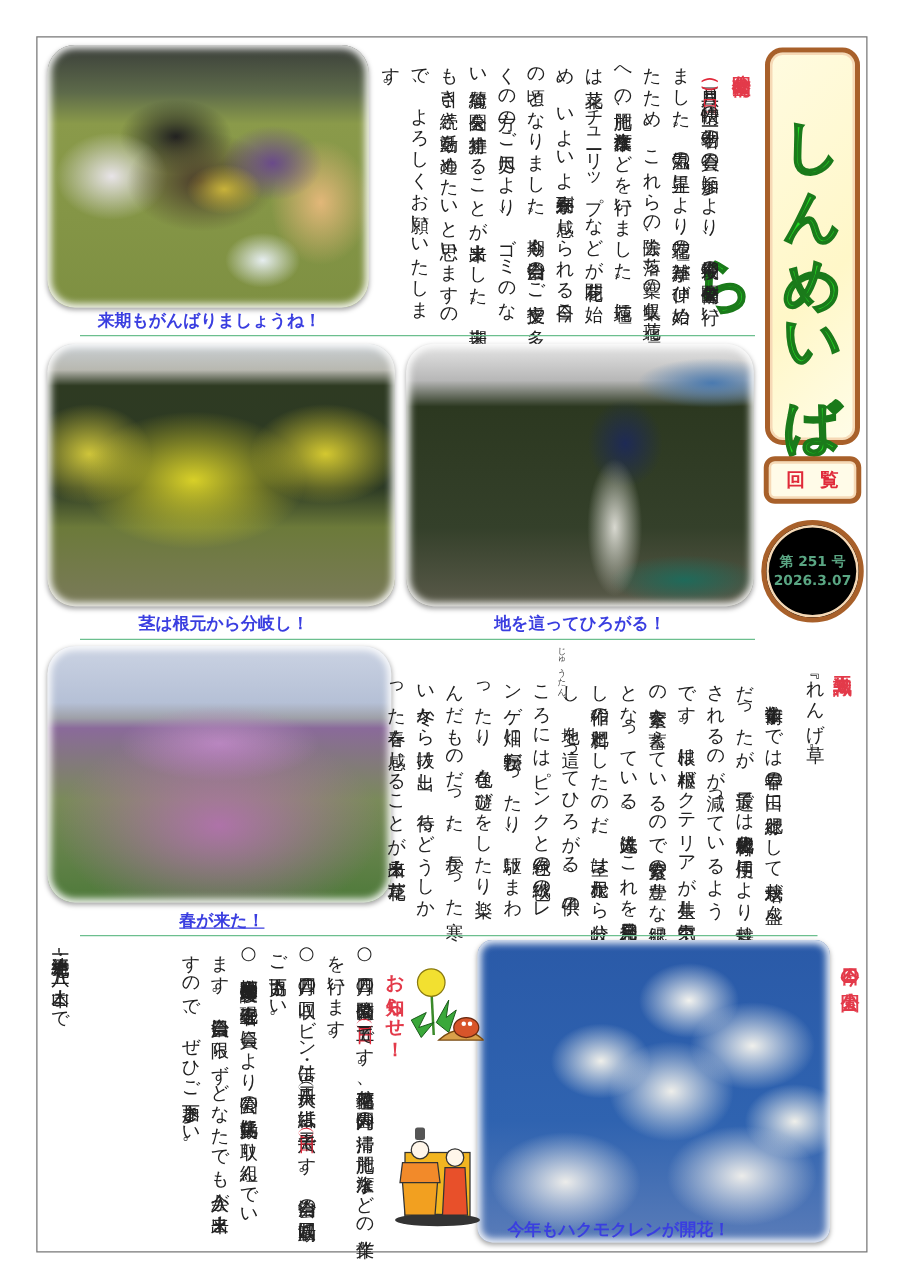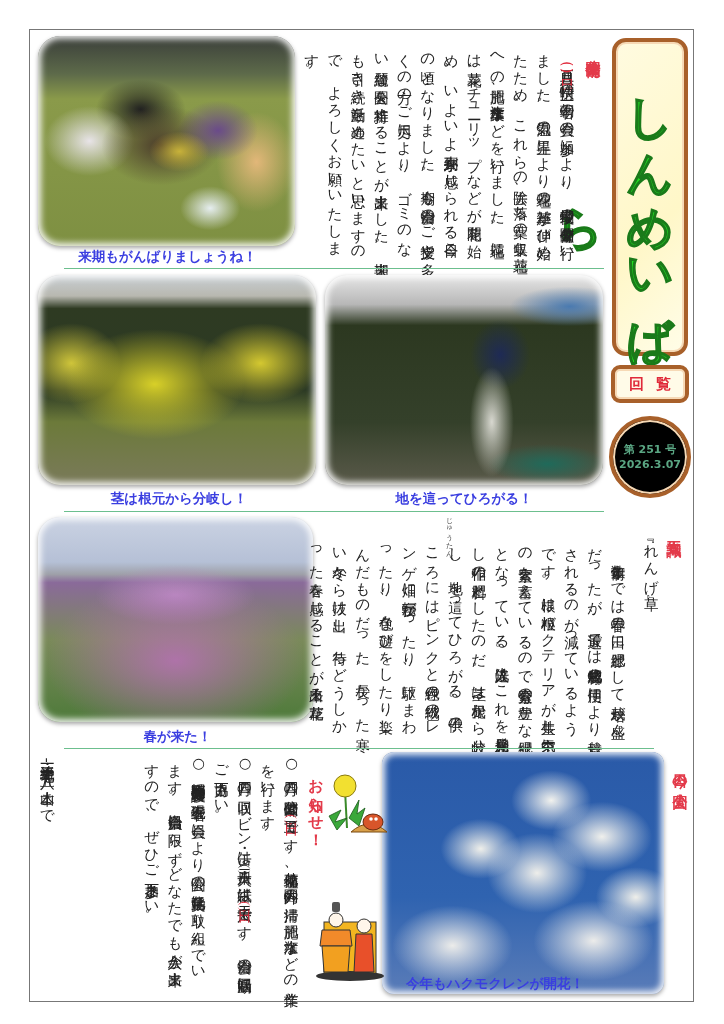--- a/index.html
+++ b/index.html
@@ -77,21 +77,21 @@
 <div class="caption" style="left:40px; top:490px; width:278px;">茎は根元から分岐し！</div>
 <div class="caption" style="left:325px; top:490px; width:278px;">地を這ってひろがる！</div>
 <div class="hr" style="left:64px; top:511px; width:540px;"></div>
 
 <div class="photo" style="left:38px; top:517px; width:275px; height:205px;
      background:
       radial-gradient(ellipse 130px 80px at 50% 70%, rgba(190,110,190,0.8) 0%, transparent 100%),
       radial-gradient(ellipse 80px 30px at 50% 38%, #b88ac0 0%, transparent 100%),
       linear-gradient(180deg, #cbd3e3 0%, #b5c0d6 22%, #9ea0a8 28%, #8a6a9a 32%, #7a8a5a 60%, #4e7a3a 100%);">
 </div>
-<div class="caption" style="left:40px; top:728px; width:275px;">春が来た！</div>
+<div class="caption" style="left:40px; top:728px; width:275px;text-decoration:underline;">春が来た！</div>
 
 <div class="heading" style="position:absolute; left:664px; top:528px;">豆知識！</div>
 <div class="vtext" style="position:absolute; left:640px; top:534px; height:200px;">『れんげ草』</div>
 <div style="position:absolute; left:444px; top:513px; writing-mode:vertical-rl; font-size:7px; color:#444;">じゅうたん</div>
 <div class="vtext" style="position:absolute; left:318px; top:538px; width:312px; height:195px;">　数十年前までは早春の田に緑肥として栽培が盛んだったが、最近では化成肥料等の使用により栽培されるのが減っているようです。根は根粒バクテリアが共生し空気中の窒素を蓄えているので窒素分の豊かな緑肥となっている。先人達はこれを発見利用し稲作の肥料としたのだ。茎は根元から分岐し、地を這ってひろがる。子供のころにはピンクと緑色の絨毯のレンゲ畑に寝転がったり、駆けまわったり、色々な遊びをしたり楽しんだものだった。長かった寒い冬から抜け出し、待ちどうしかった春を感じることが出来る草花だ。</div>
 <div class="hr" style="left:64px; top:748px; width:590px;"></div>
 
 <div class="heading" style="position:absolute; left:670px; top:762px;">今日の公園！</div>
 <div class="photo" style="left:382px; top:752px; width:282px; height:242px; border-radius:12px;
      background:

